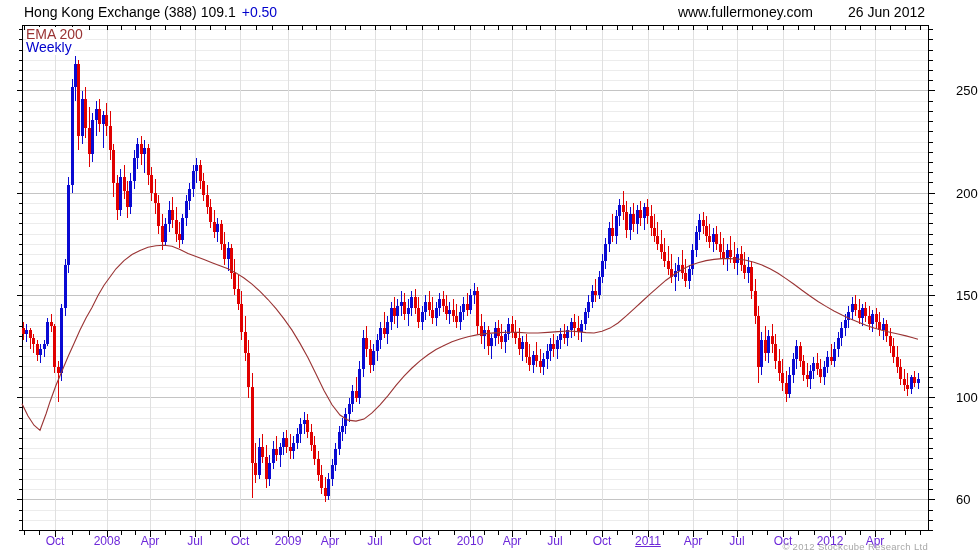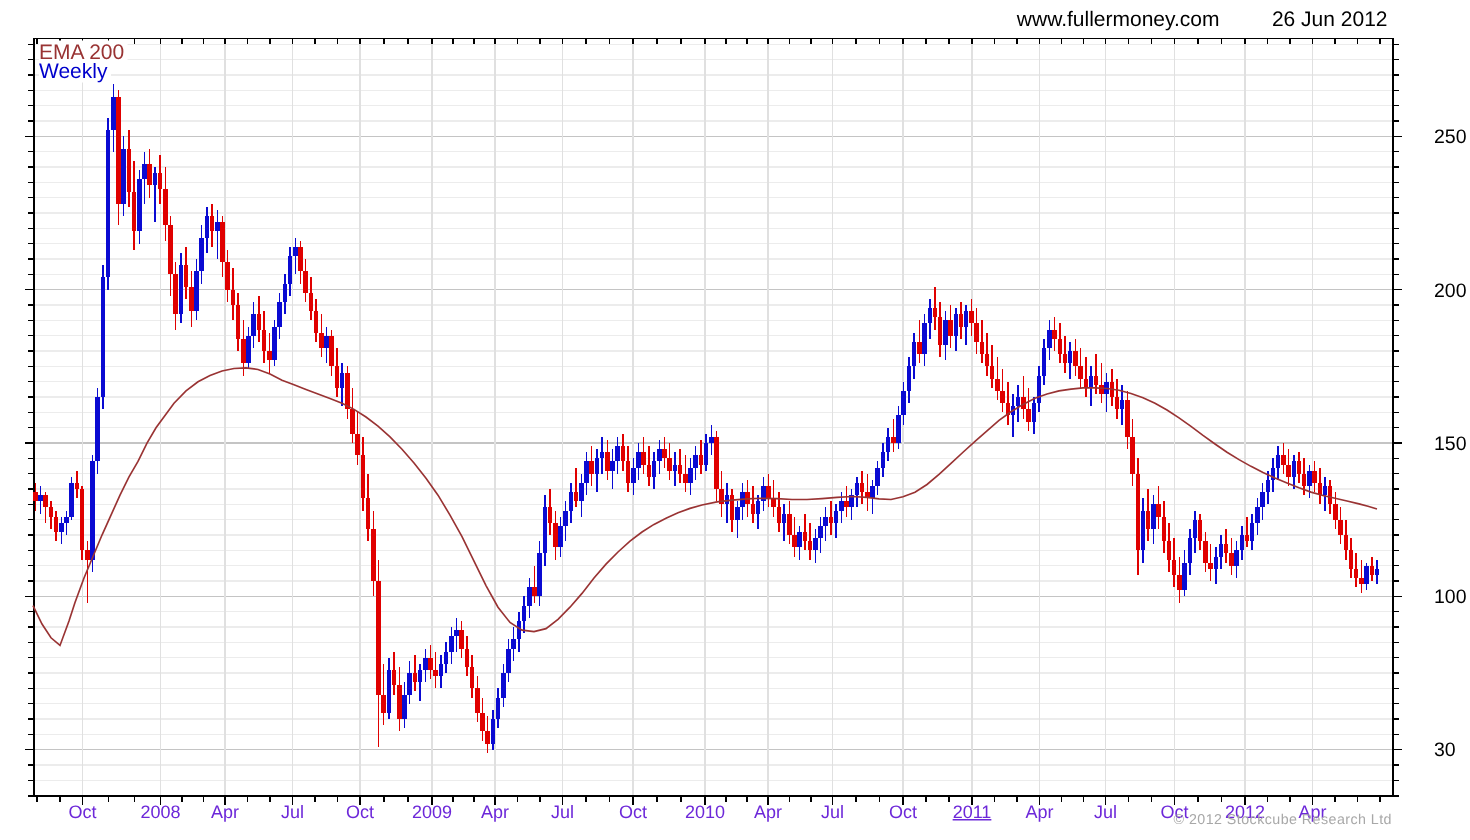--- a/index.html
+++ b/index.html
@@ -12,20 +12,23 @@
   svg{position:absolute;left:0;top:0;}
   .legend-item{position:absolute;left:26px;font-size:14px;background:#fff;padding:0 2px 0 0;line-height:15px;}
   .xlab{position:absolute;transform:translateX(-50%);font-size:12px;color:#6d28d9;top:534px;}
   .ylab{position:absolute;left:933px;font-size:13px;color:#000;margin-left:23px;}
   .copyright{position:absolute;right:52px;top:541px;font-size:9.5px;letter-spacing:.3px;color:#a8a8a8;text-align:center;}
 </style>
 </head>
 <body>
 
 <div class="screen">
+  <div class="hdr-title">
+    <span>Hong Kong Exchange (388) 109.1</span><span class="chg" style="color: rgb(0, 0, 204);">+0.50</span>
+  </div>
   <div class="hdr-site">www.fullermoney.com</div>
   <div class="hdr-date">26 Jun 2012</div>
 
   <svg id="chart" width="980" height="560">
       <g shape-rendering="crispEdges">
         <line x1="23" x2="928" y1="520.2773279352227" y2="520.2773279352227" stroke="#ececec" stroke-width="1"></line>
         <line x1="23" x2="928" y1="510.05465587044534" y2="510.05465587044534" stroke="#ececec" stroke-width="1"></line>
         <line x1="23" x2="928" y1="499.831983805668" y2="499.831983805668" stroke="#c4c4c4" stroke-width="1"></line>
         <line x1="23" x2="928" y1="489.6093117408907" y2="489.6093117408907" stroke="#ececec" stroke-width="1"></line>
         <line x1="23" x2="928" y1="479.38663967611336" y2="479.38663967611336" stroke="#ececec" stroke-width="1"></line>
@@ -1375,21 +1378,21 @@
       <div class="xlab" style="left: 555px;">Jul</div>
       <div class="xlab" style="left: 602px;">Oct</div>
       <div class="xlab" style="left: 648px; text-decoration: underline;">2011</div>
       <div class="xlab" style="left: 693px;">Apr</div>
       <div class="xlab" style="left: 737px;">Jul</div>
       <div class="xlab" style="left: 783px;">Oct</div>
       <div class="xlab" style="left: 830px;">2012</div>
       <div class="xlab" style="left: 875px;">Apr</div>
     </div>
   <div id="ylabels">
-      <div class="ylab" style="top: 492.332px;">30</div>
+      <div class="ylab" style="top: 492.332px;">60</div>
       <div class="ylab" style="top: 390.105px;">100</div>
       <div class="ylab" style="top: 287.879px;">150</div>
       <div class="ylab" style="top: 185.652px;">200</div>
       <div class="ylab" style="top: 83.4251px;">250</div>
     </div>
 
   <div class="copyright" style="color: rgb(168, 168, 168);">© 2012 Stockcube Research Ltd</div>
 </div>
 
 </body></html>

